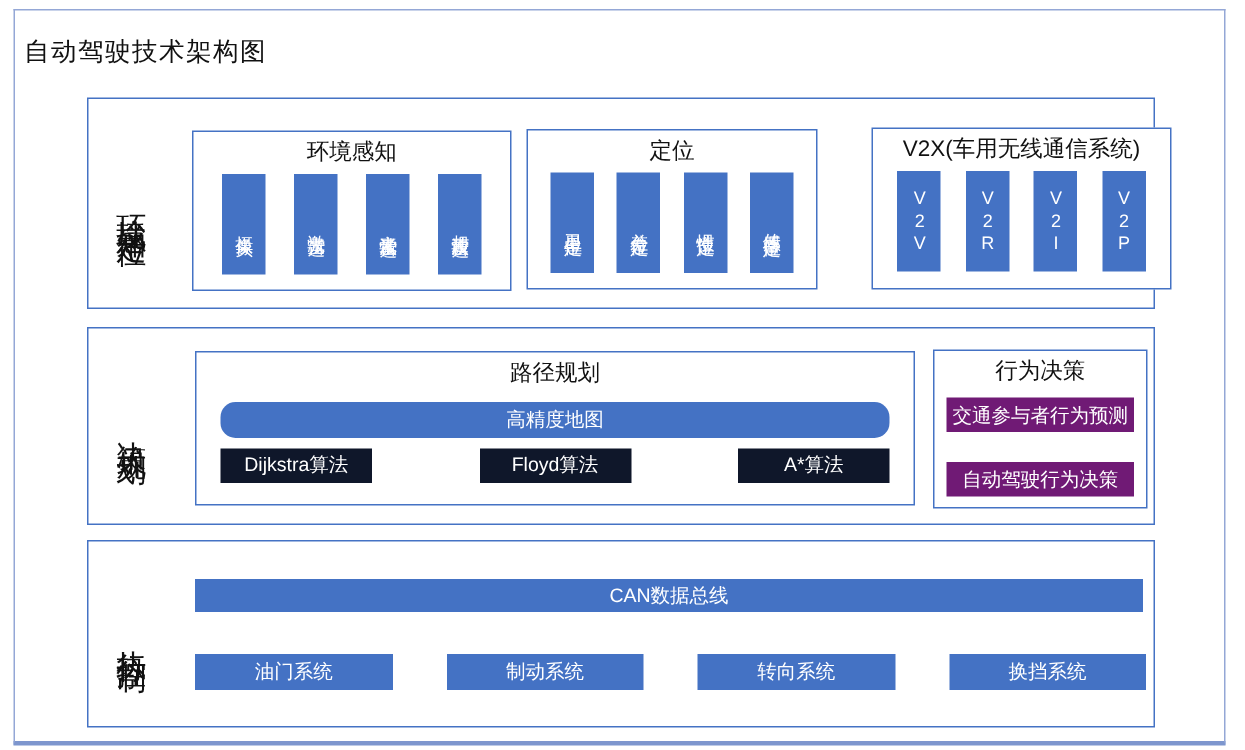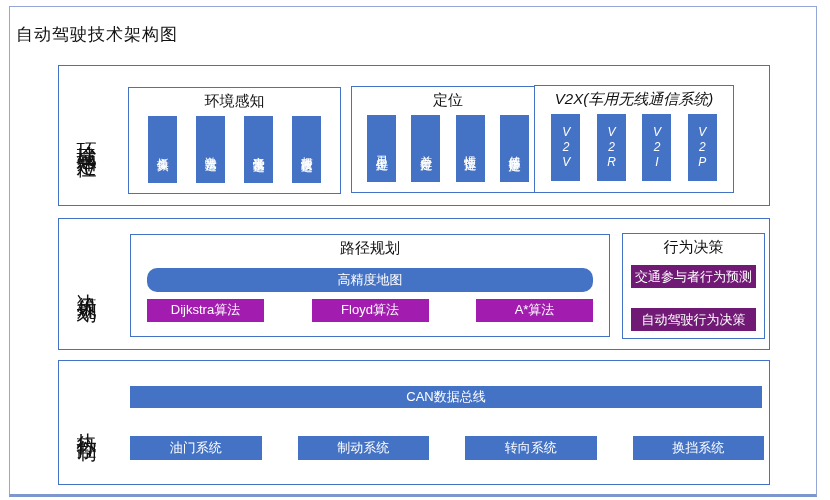--- a/index.html
+++ b/index.html
@@ -42,35 +42,35 @@
   }
   .mini{
     width:29px;height:67px;background:#4472c4;color:#fff;
     display:flex;align-items:center;justify-content:center;
     writing-mode:vertical-rl;text-orientation:upright;
     font-size:12px;letter-spacing:1px;line-height:1.05;
   }
   
   .g-env{left:69px;top:21px;width:211px;height:105px;}
   .g-loc{left:292px;top:20px;width:192px;height:105px;}
-  .g-v2x{left:475px;top:19px;width:198px;height:106px;font-style:italic;}
+  .g-v2x{left:522px;top:19px;width:198px;height:106px;}
   
   .g-path{left:71px;top:15px;width:478px;height:101px;}
   .g-behavior{left:563px;top:14px;width:141px;height:104px;}
   .bar{
     background:#4472c4;color:#fff;font-size:13px;
     display:flex;align-items:center;justify-content:center;white-space:nowrap;
   }
   .hd-map{margin:10px 16px 0 16px;height:24px;flex:0 0 auto;border-radius:10px;}
   .algo-row{
     flex:1 1 auto;display:flex;justify-content:space-between;align-items:center;
     padding:0 16px 8px 16px;
   }
   .algo{
-    width:117px;height:23px;background:#a21caf;color:#fff;font-size:13px;
+    width:101px;height:23px;background:#0f172a;color:#fff;font-size:13px;
     display:flex;align-items:center;justify-content:center;white-space:nowrap;
   }
   .beh-box{
     margin:0 8px;height:23px;background:#701a75;color:#fff;font-size:13px;
     display:flex;align-items:center;justify-content:center;white-space:nowrap;flex:0 0 auto;
   }
   .beh1{margin-top:8px;}
   .beh2{margin-top:20px;}
   
   .can-bar{position:absolute;left:71px;top:25px;width:632px;height:22px;}

